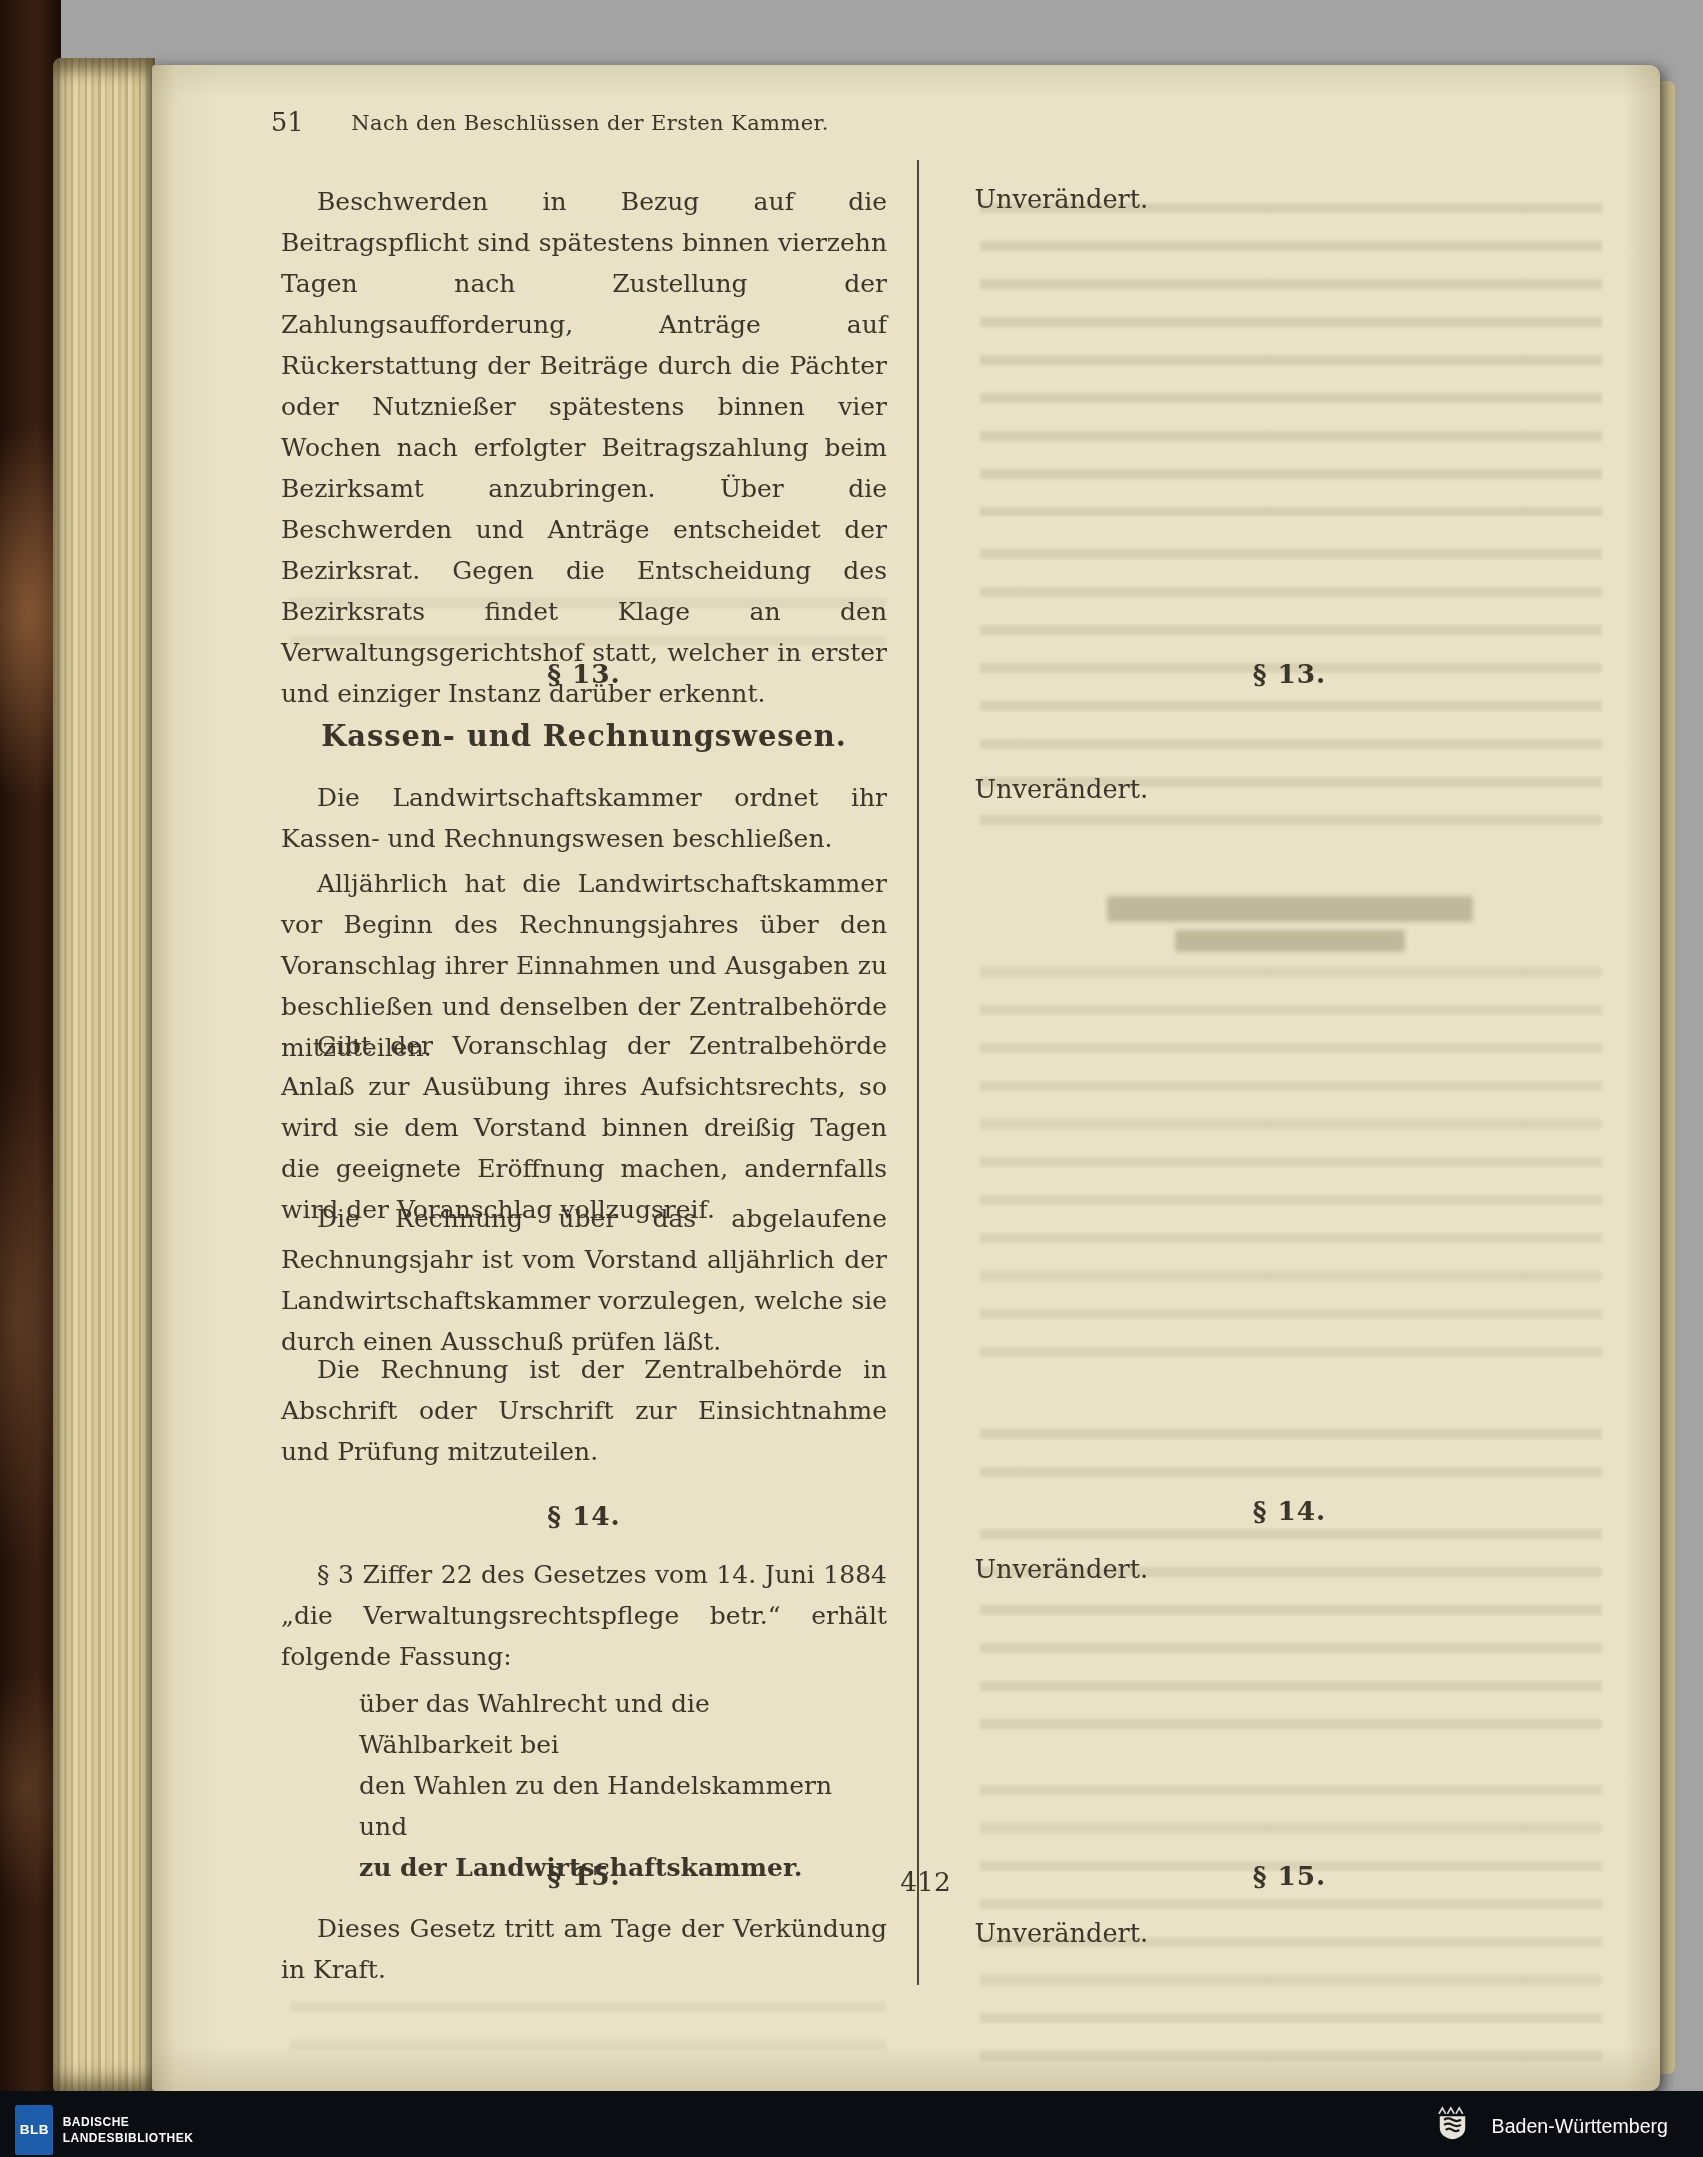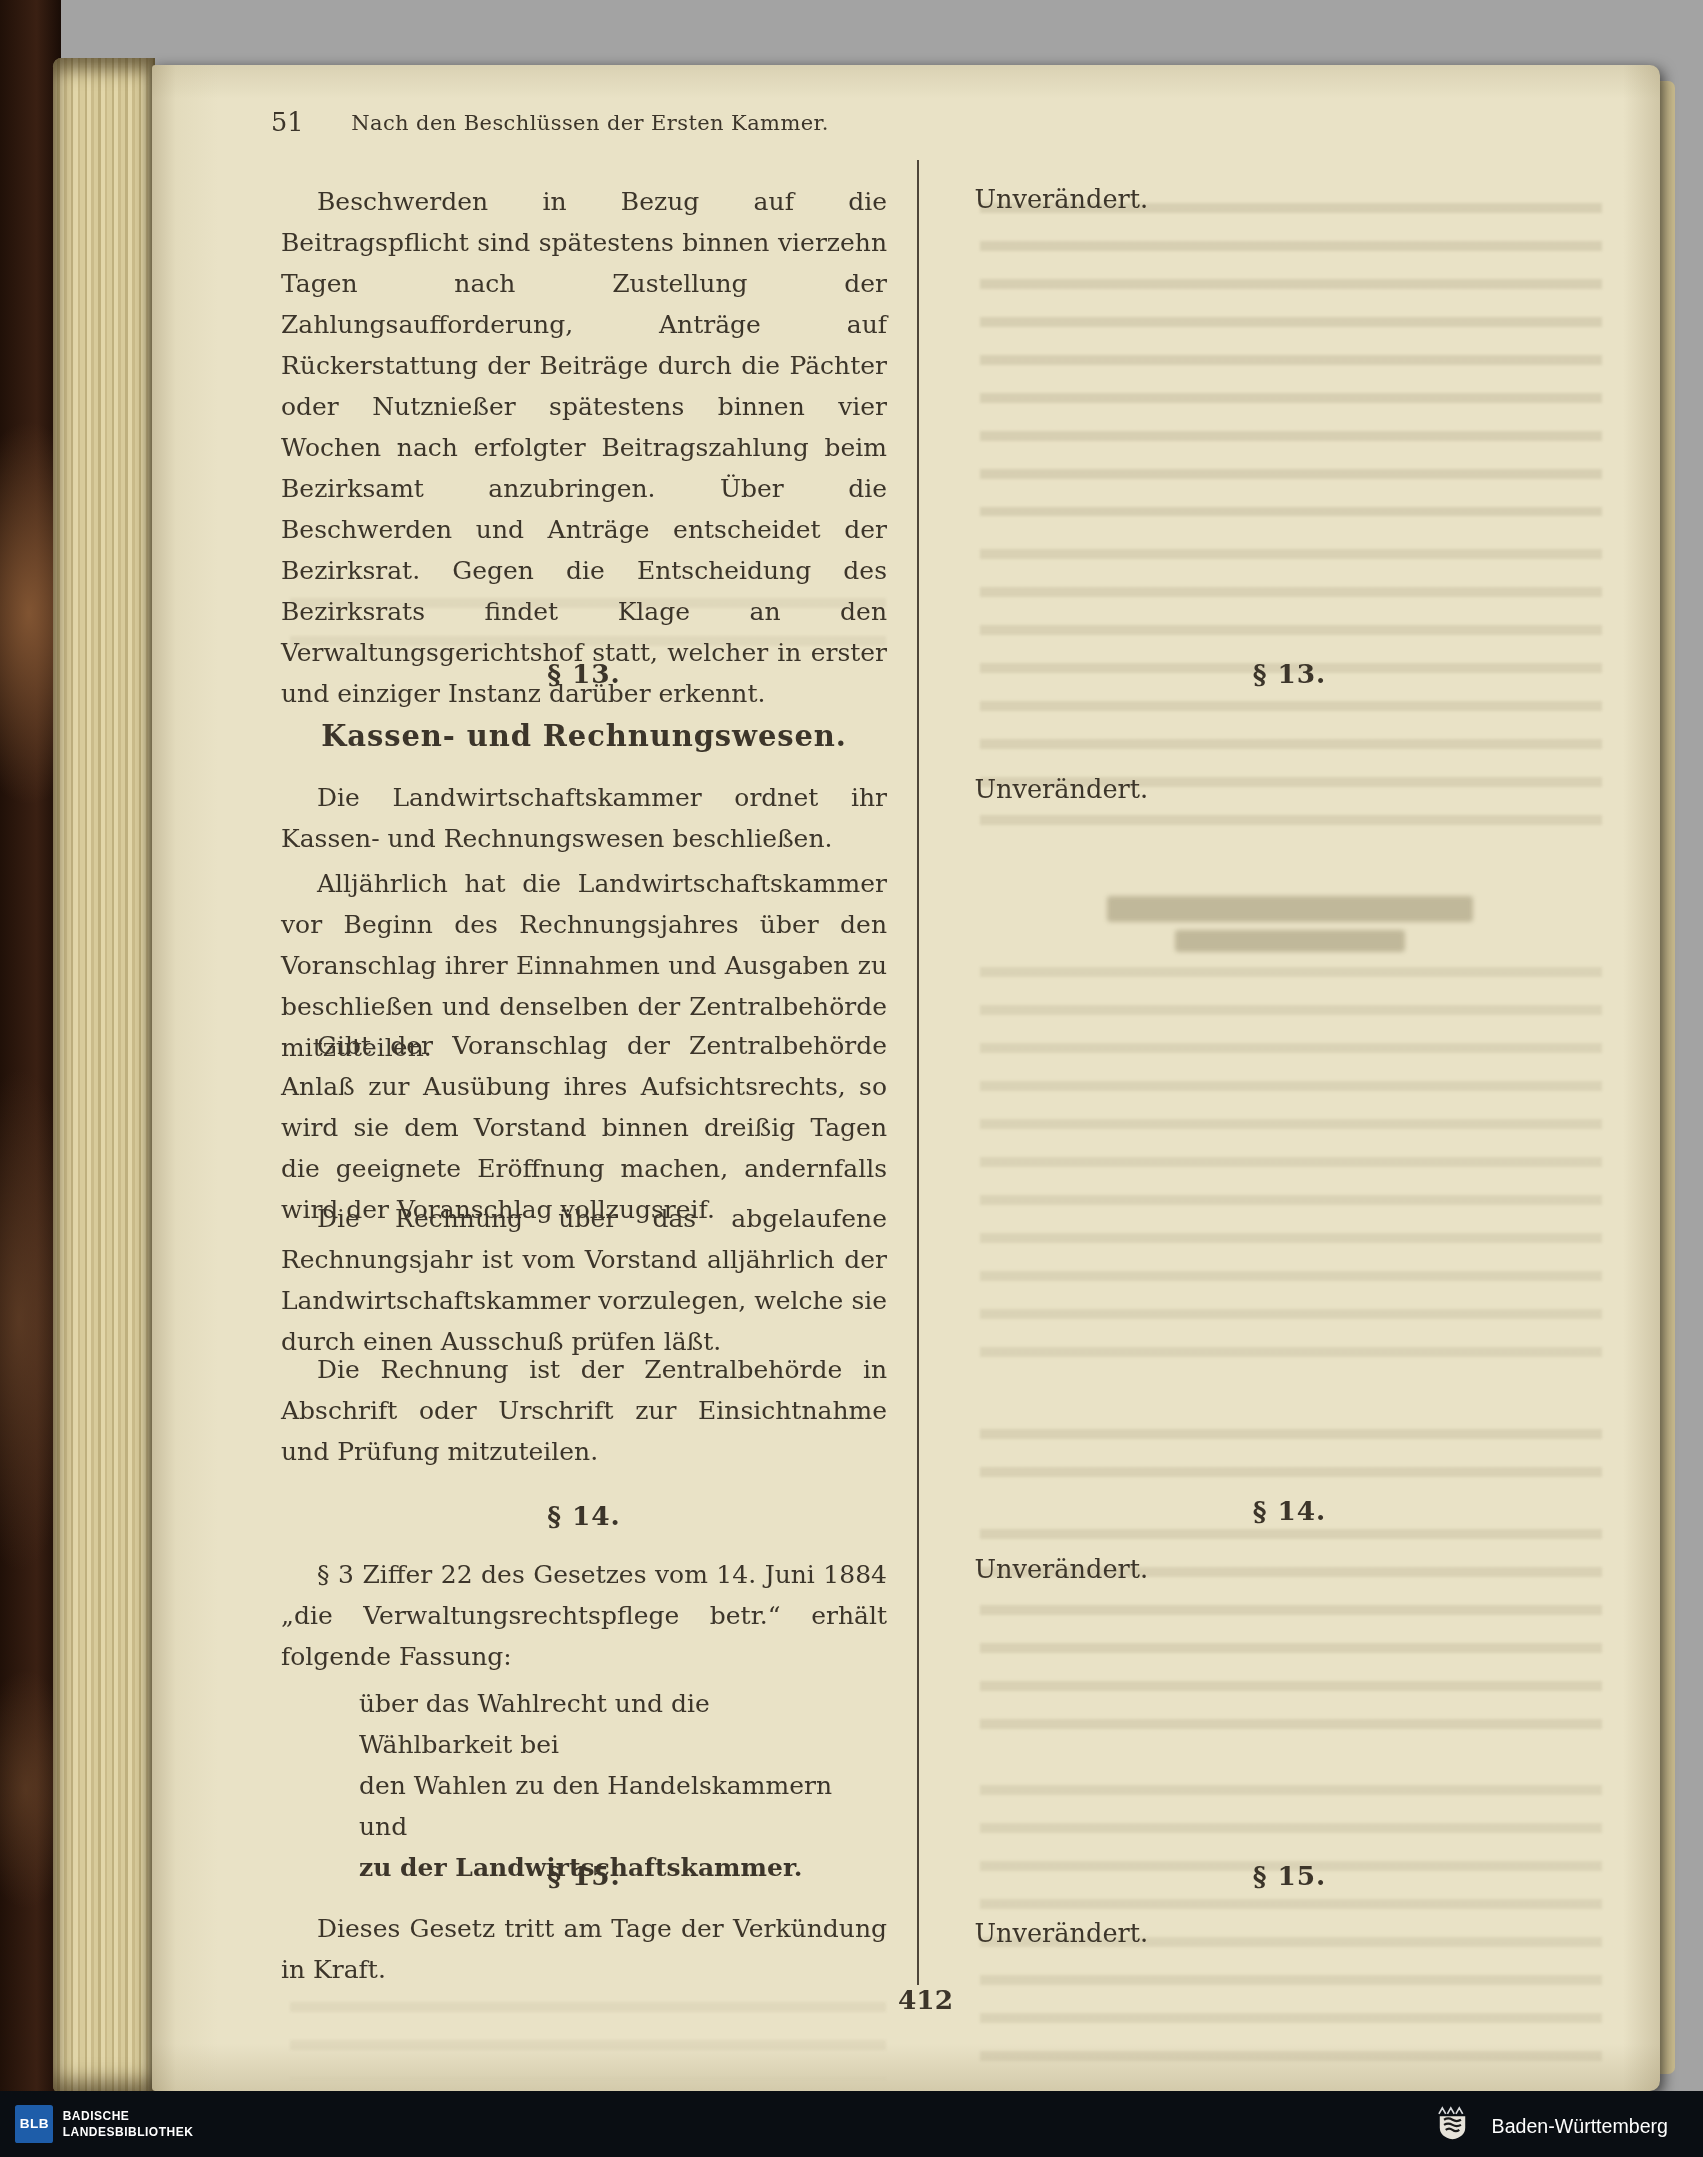--- a/index.html
+++ b/index.html
@@ -75,33 +75,33 @@
   .sect-title {
     text-align:center; font-size:29px; font-weight:700; letter-spacing:0.9px;
   }
   .unv { font-size:25.6px; text-indent:3.4px; }
   .indent-block {
     left:78px; width:494px; font-size:25px; line-height:41px;
   }
   .indent-block .bold { font-weight:700; }
 
   .pagenum-bottom {
-    position:absolute; left:806px; top:1984px; width:239px;
-    text-align:center; font-size:26.4px;font-weight:bold;
+    position:absolute; left:806px; top:1866px; width:239px;
+    text-align:center; font-size:26.4px;
   }
 
   
   .bottom-bar {
     position:absolute; left:0; top:2091px; width:1704px; height:66px;
     background:#0a0e13;
     font-family:"Liberation Sans","DejaVu Sans",sans-serif;
   }
   .blb-group { position:absolute; left:15.3px; top:13.6px; display:flex; align-items:center; gap:9.4px; cursor:pointer; }
   .blb-square {
-    width:38px; height:38px; background:#1e5da9; color:#ffffff; border-radius:2.6px;
+    width:38px; height:50px; background:#1e5da9; color:#ffffff; border-radius:2.6px;
     display:flex; align-items:center; justify-content:center;
     font-weight:bold; font-size:13.6px; letter-spacing:0.4px;
   }
   .blb-text { color:#ffffff; font-size:12px; font-weight:bold; line-height:16px; letter-spacing:0.5px; }
   .bw-group {
     position:absolute; right:36px; top:15.3px; display:flex; align-items:center; gap:20px;
     color:#ffffff; font-size:19.6px; cursor:pointer;
   }
 </style>
 </head>

